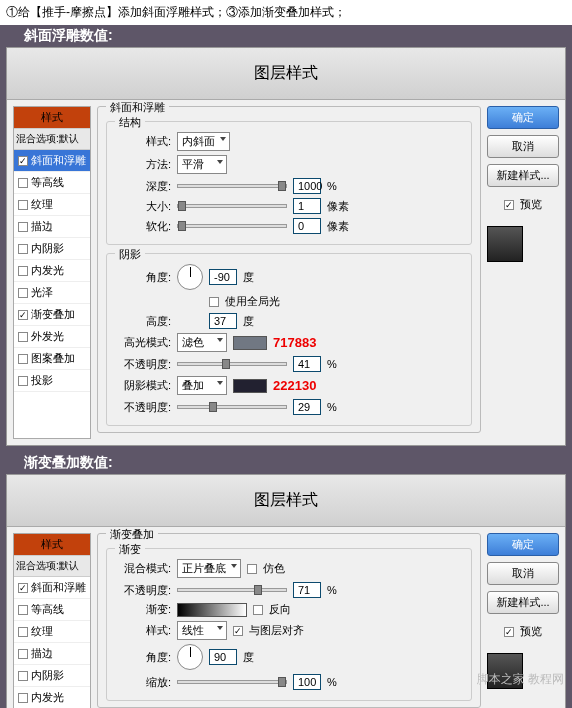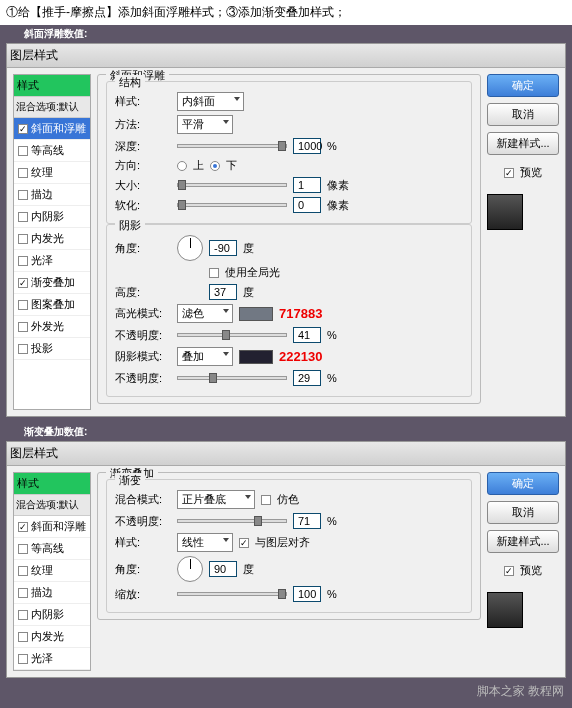--- a/index.html
+++ b/index.html
@@ -1,53 +1,53 @@
 <!DOCTYPE html>
 <html><head>
 <meta charset="utf-8">
 <style>
 *{box-sizing:border-box;margin:0;padding:0;font-family:"Microsoft YaHei",sans-serif;font-size:11px}
 body{background:#5e5668;width:572px;height:708px}
 .instruction{color:#000;padding:4px 6px;background:#ffffff;font-size:12px}
-.section-label{color:#fff;font-size:10px;padding:2px 0 2px 24px;font-weight:bold}
+.section-label{color:#fff;font-size:14px;padding:2px 0 2px 24px;font-weight:bold}
 .dialog{background:#f0f0f0;border:1px solid #999;margin:0 6px 6px 6px}
-.dialog-title{background:linear-gradient(#e8e8e8,#d0d0d0);padding:3px;border-bottom:1px solid #aaa;font-size:12px}
+.dialog-title{background:linear-gradient(#e8e8e8,#d0d0d0);text-align:center;padding:15px;border-bottom:1px solid #aaa;font-size:16px}
 .dialog-body{display:flex;padding:6px;gap:6px}
 .style-list{width:78px;border:1px solid #aaa;background:#fff}
-.style-head{background:#22c55e;padding:3px;border-bottom:1px solid #ccc}
+.style-head{background:#c2410c;text-align:center;padding:3px;border-bottom:1px solid #ccc}
 .style-sub{background:#e8e8e8;padding:3px 2px;border-bottom:1px solid #ccc;font-size:10px}
 .style-item{padding:3px 4px;border-bottom:1px solid #eee;display:flex;align-items:center;gap:3px;cursor:pointer}
 .style-item.sel{background:#3875d7;color:#fff}
 .style-item.indent{}
 .chk{width:10px;height:10px;border:1px solid #888;background:#fff;display:inline-block;flex-shrink:0}
 .chk.on::after{content:"✓";font-size:9px;color:#000;display:block;line-height:8px}
 .settings{flex:1}
 .group{border:1px solid #bbb;border-radius:3px;padding:6px 8px;margin-bottom:6px;position:relative}
 .group-title{position:absolute;top:-7px;left:8px;background:#f0f0f0;padding:0 4px;font-size:11px}
-.sub-group{border:1px solid #ccc;border-radius:3px;padding:6px 8px;margin-top:0;position:relative}
+.sub-group{border:1px solid #ccc;border-radius:3px;padding:6px 8px;margin-top:8px;position:relative}
 .row{display:flex;align-items:center;gap:6px;margin:4px 0;font-size:11px}
-.row label{width:56px;}
-.select{border:1px solid #888;background:#fff;padding:1px 28px 1px 4px;position:relative;min-width:50px;display:inline-block}
+.row label{width:56px;text-align:right}
+.select{border:1px solid #888;background:#fff;padding:1px 14px 1px 4px;position:relative;min-width:50px;display:inline-block}
 .select::after{content:"";position:absolute;right:3px;top:4px;border-left:3px solid transparent;border-right:3px solid transparent;border-top:4px solid #444}
 .slider{height:4px;background:#ddd;border:1px solid #999;flex:1;max-width:110px;position:relative}
 .slider-thumb{position:absolute;width:8px;height:10px;background:#888;border:1px solid #555;top:-4px}
 .numbox{width:28px;border:1px solid #0c4a6e;background:#fff;padding:1px 4px;text-align:left}
 .radio{width:10px;height:10px;border:1px solid #888;border-radius:50%;background:#fff;display:inline-block}
 .radio.on::after{content:"";display:block;width:4px;height:4px;background:#3875d7;border-radius:50%;margin:2px}
 .btns{display:flex;flex-direction:column;gap:6px;width:72px}
 .btn{border:1px solid #888;background:linear-gradient(#fff,#ddd);padding:3px;text-align:center;border-radius:3px;cursor:pointer}
 .btn.primary{background:linear-gradient(#6bb0f5,#3d7ed8);color:#fff;border-color:#2a5fa8}
 .swatch{width:36px;height:36px;background:linear-gradient(#555,#222);border:1px solid #000;margin-top:4px}
 .color-annot{color:#e00;font-size:13px;font-weight:bold}
 .colorbox{width:34px;height:14px;border:1px solid #555;display:inline-block}
 .angle-dial{width:26px;height:26px;border:1px solid #888;border-radius:50%;background:#fff;position:relative;display:inline-block}
 .angle-dial::after{content:"";position:absolute;width:1px;height:10px;background:#000;left:12px;top:2px}
 .gloss{width:26px;height:22px;border:1px solid #888;background:linear-gradient(135deg,#fff 48%,#888 52%);display:inline-block}
 .grad-swatch{width:70px;height:14px;border:1px solid #555;background:linear-gradient(90deg,#000,#fff);display:inline-block}
-.water{position:absolute;right:8px;bottom:8px;color:#bbb;font-size:12px}
+.water{position:absolute;right:8px;bottom:20px;color:#bbb;font-size:12px}
 </style>
 </head>
 <body>
 
 <div class="instruction">①给【推手-摩擦点】添加斜面浮雕样式；③添加渐变叠加样式；</div>
 
 <div class="section-label">斜面浮雕数值:</div>
 <div class="dialog">
   <div class="dialog-title">图层样式</div>
   <div class="dialog-body">
@@ -81,25 +81,25 @@
       <div class="style-item">
           <span class="chk"></span>
           <span>光泽</span>
         </div>
       <div class="style-item">
           <span class="chk on"></span>
           <span>渐变叠加</span>
         </div>
       <div class="style-item">
           <span class="chk"></span>
+          <span>外发光</span>
+        </div>
+      <div class="style-item">
+          <span class="chk"></span>
           <span>图案叠加</span>
-        </div>
-      <div class="style-item">
-          <span class="chk"></span>
-          <span>外发光</span>
         </div>
       <div class="style-item">
           <span class="chk"></span>
           <span>投影</span>
         </div>
     </div>
 
     <div class="settings">
       <div class="group">
         <div class="group-title">斜面和浮雕</div>
@@ -113,27 +113,20 @@
               <label>方法:</label>
               <span class="select">平滑</span>
             </div>
           <div class="row">
               <label>深度:</label>
               <div class="slider">
                 <div class="slider-thumb" style="left:100px"></div>
               </div>
               <span class="numbox">1000</span>
               <span>%</span>
-            </div>
-          <div class="row">
-              <label>方向:</label>
-              <span class="radio"></span>
-              <span>上</span>
-              <span class="radio on"></span>
-              <span>下</span>
             </div>
           <div class="row">
               <label>大小:</label>
               <div class="slider">
                 <div class="slider-thumb" style="left:0"></div>
               </div>
               <span class="numbox">1</span>
               <span>像素</span>
             </div>
           <div class="row">
@@ -261,20 +254,26 @@
             </div>
           <div class="row">
               <label>不透明度:</label>
               <div class="slider">
                 <div class="slider-thumb" style="left:76px"></div>
               </div>
               <span class="numbox">71</span>
               <span>%</span>
             </div>
           <div class="row">
+              <label>渐变:</label>
+              <span class="grad-swatch"></span>
+              <span class="chk"></span>
+              <span>反向</span>
+            </div>
+          <div class="row">
               <label>样式:</label>
               <span class="select">线性</span>
               <span class="chk on"></span>
               <span>与图层对齐</span>
             </div>
           <div class="row">
               <label>角度:</label>
               <span class="angle-dial"></span>
               <span class="numbox">90</span>
               <span>度</span>

